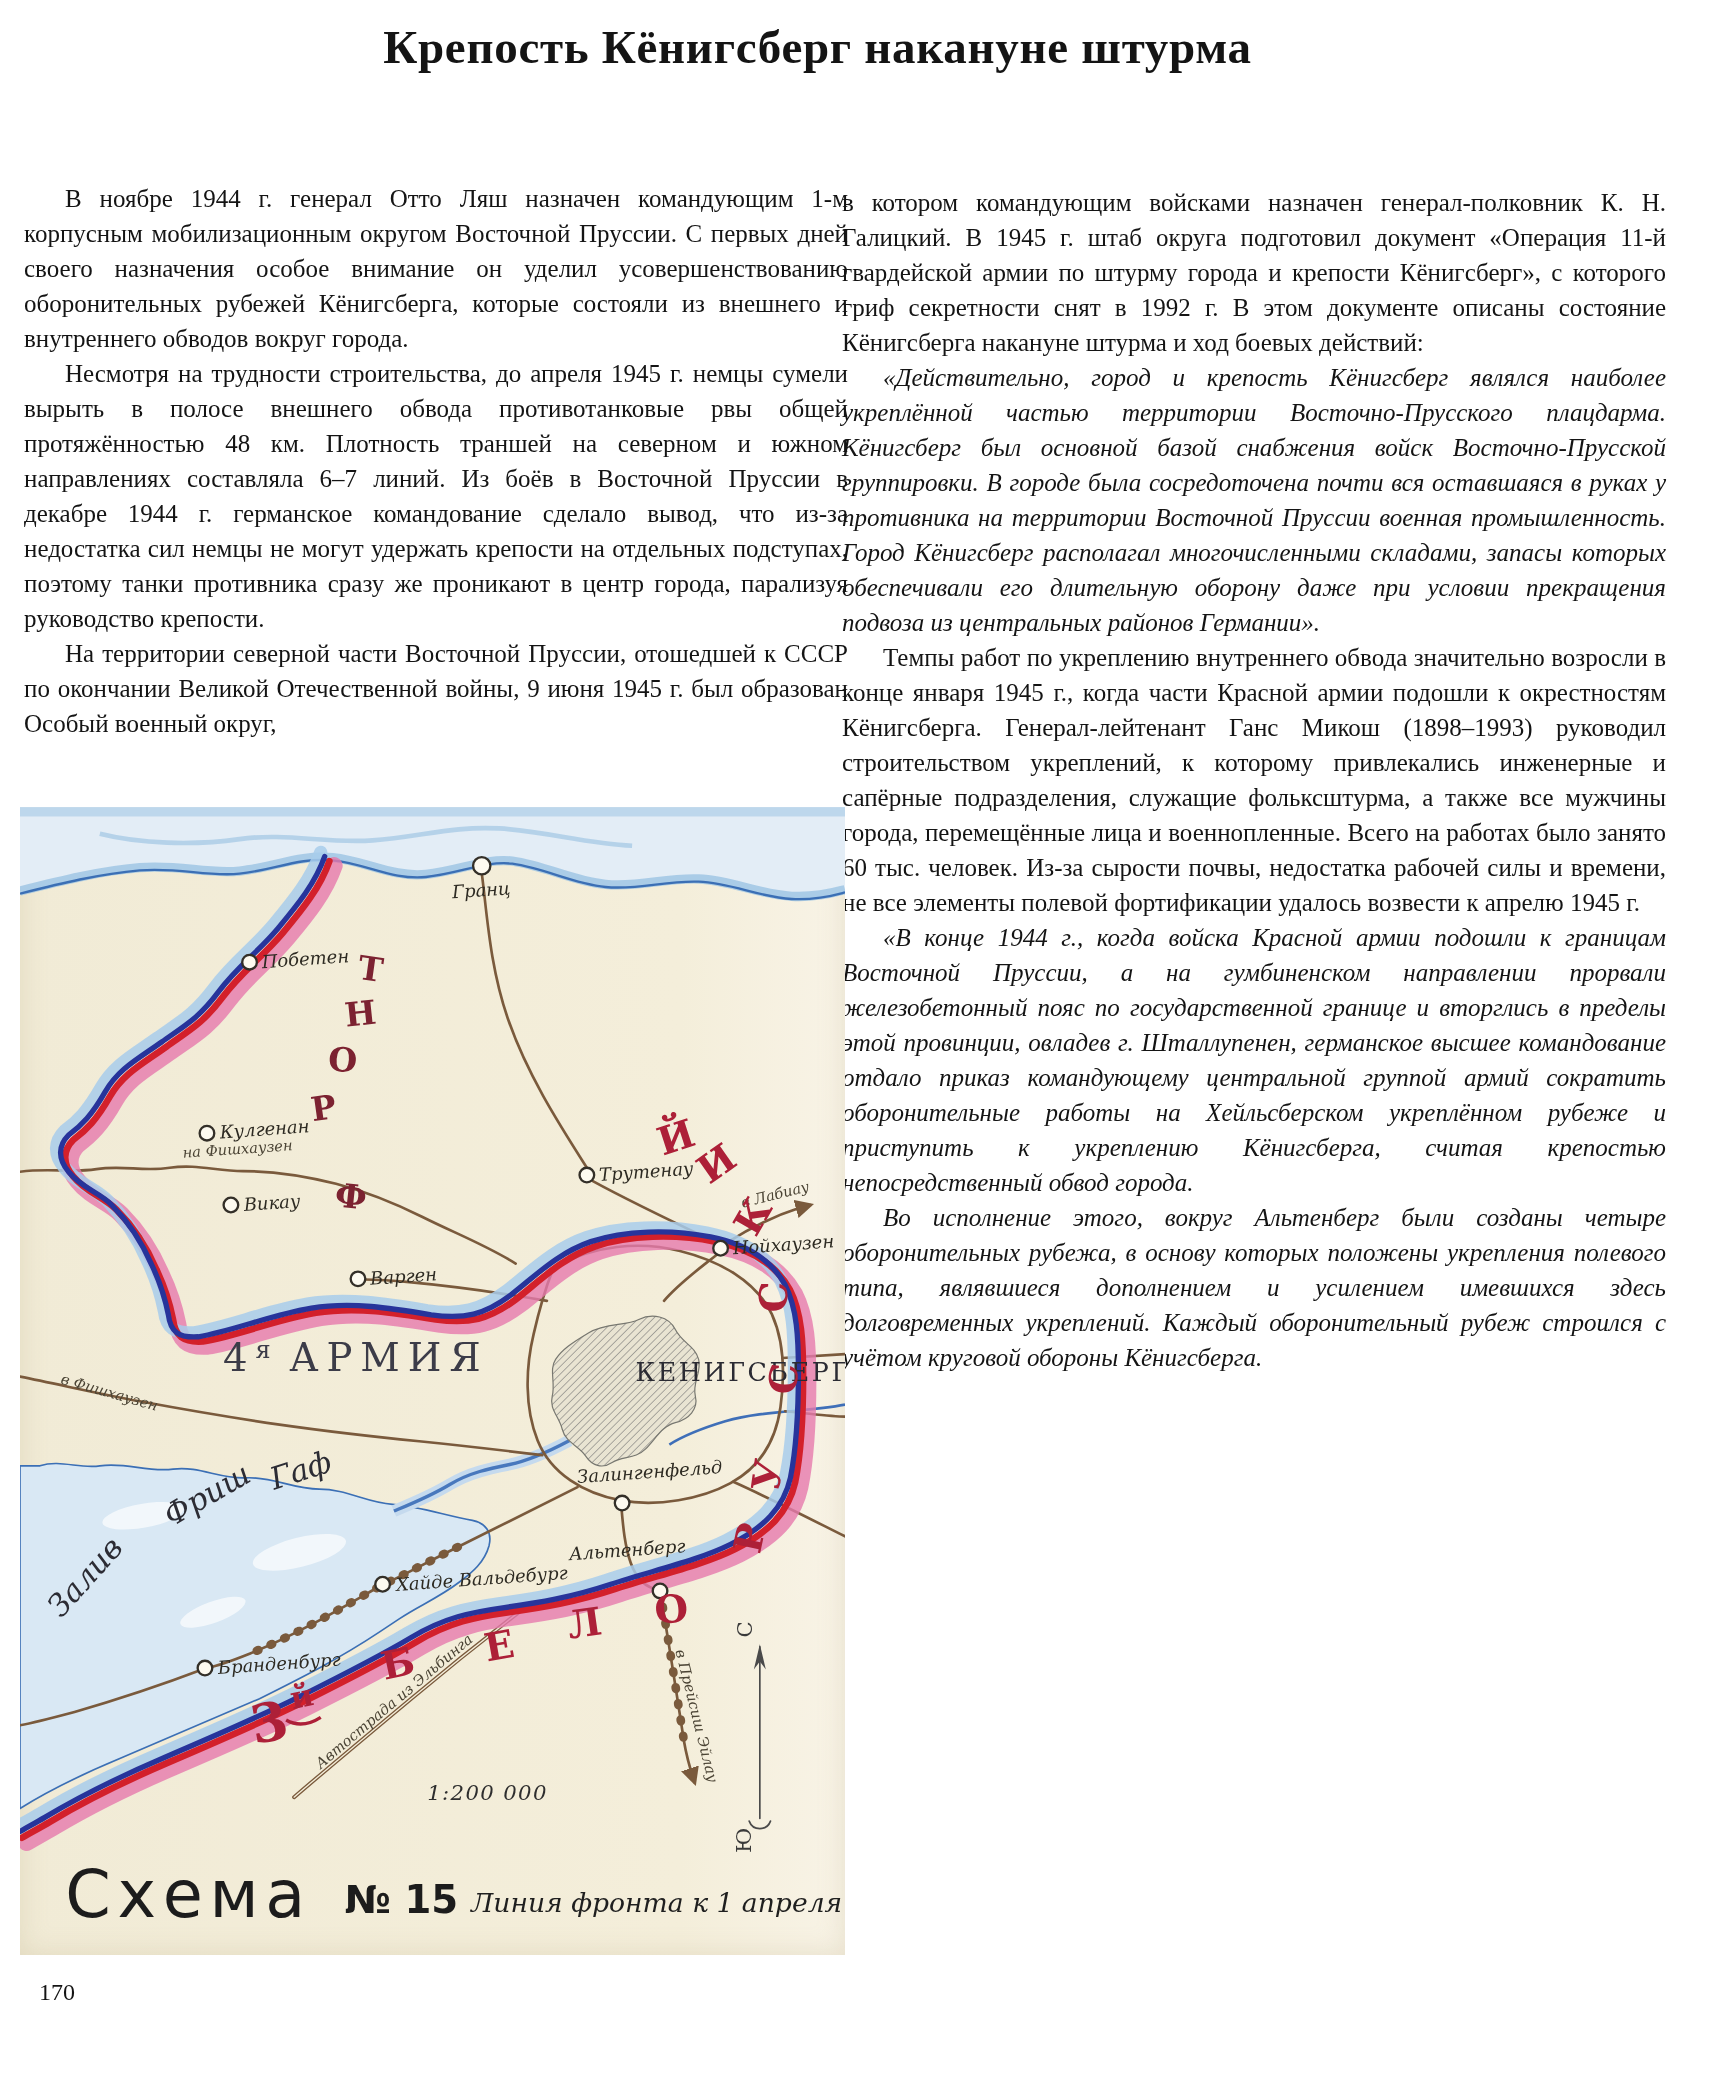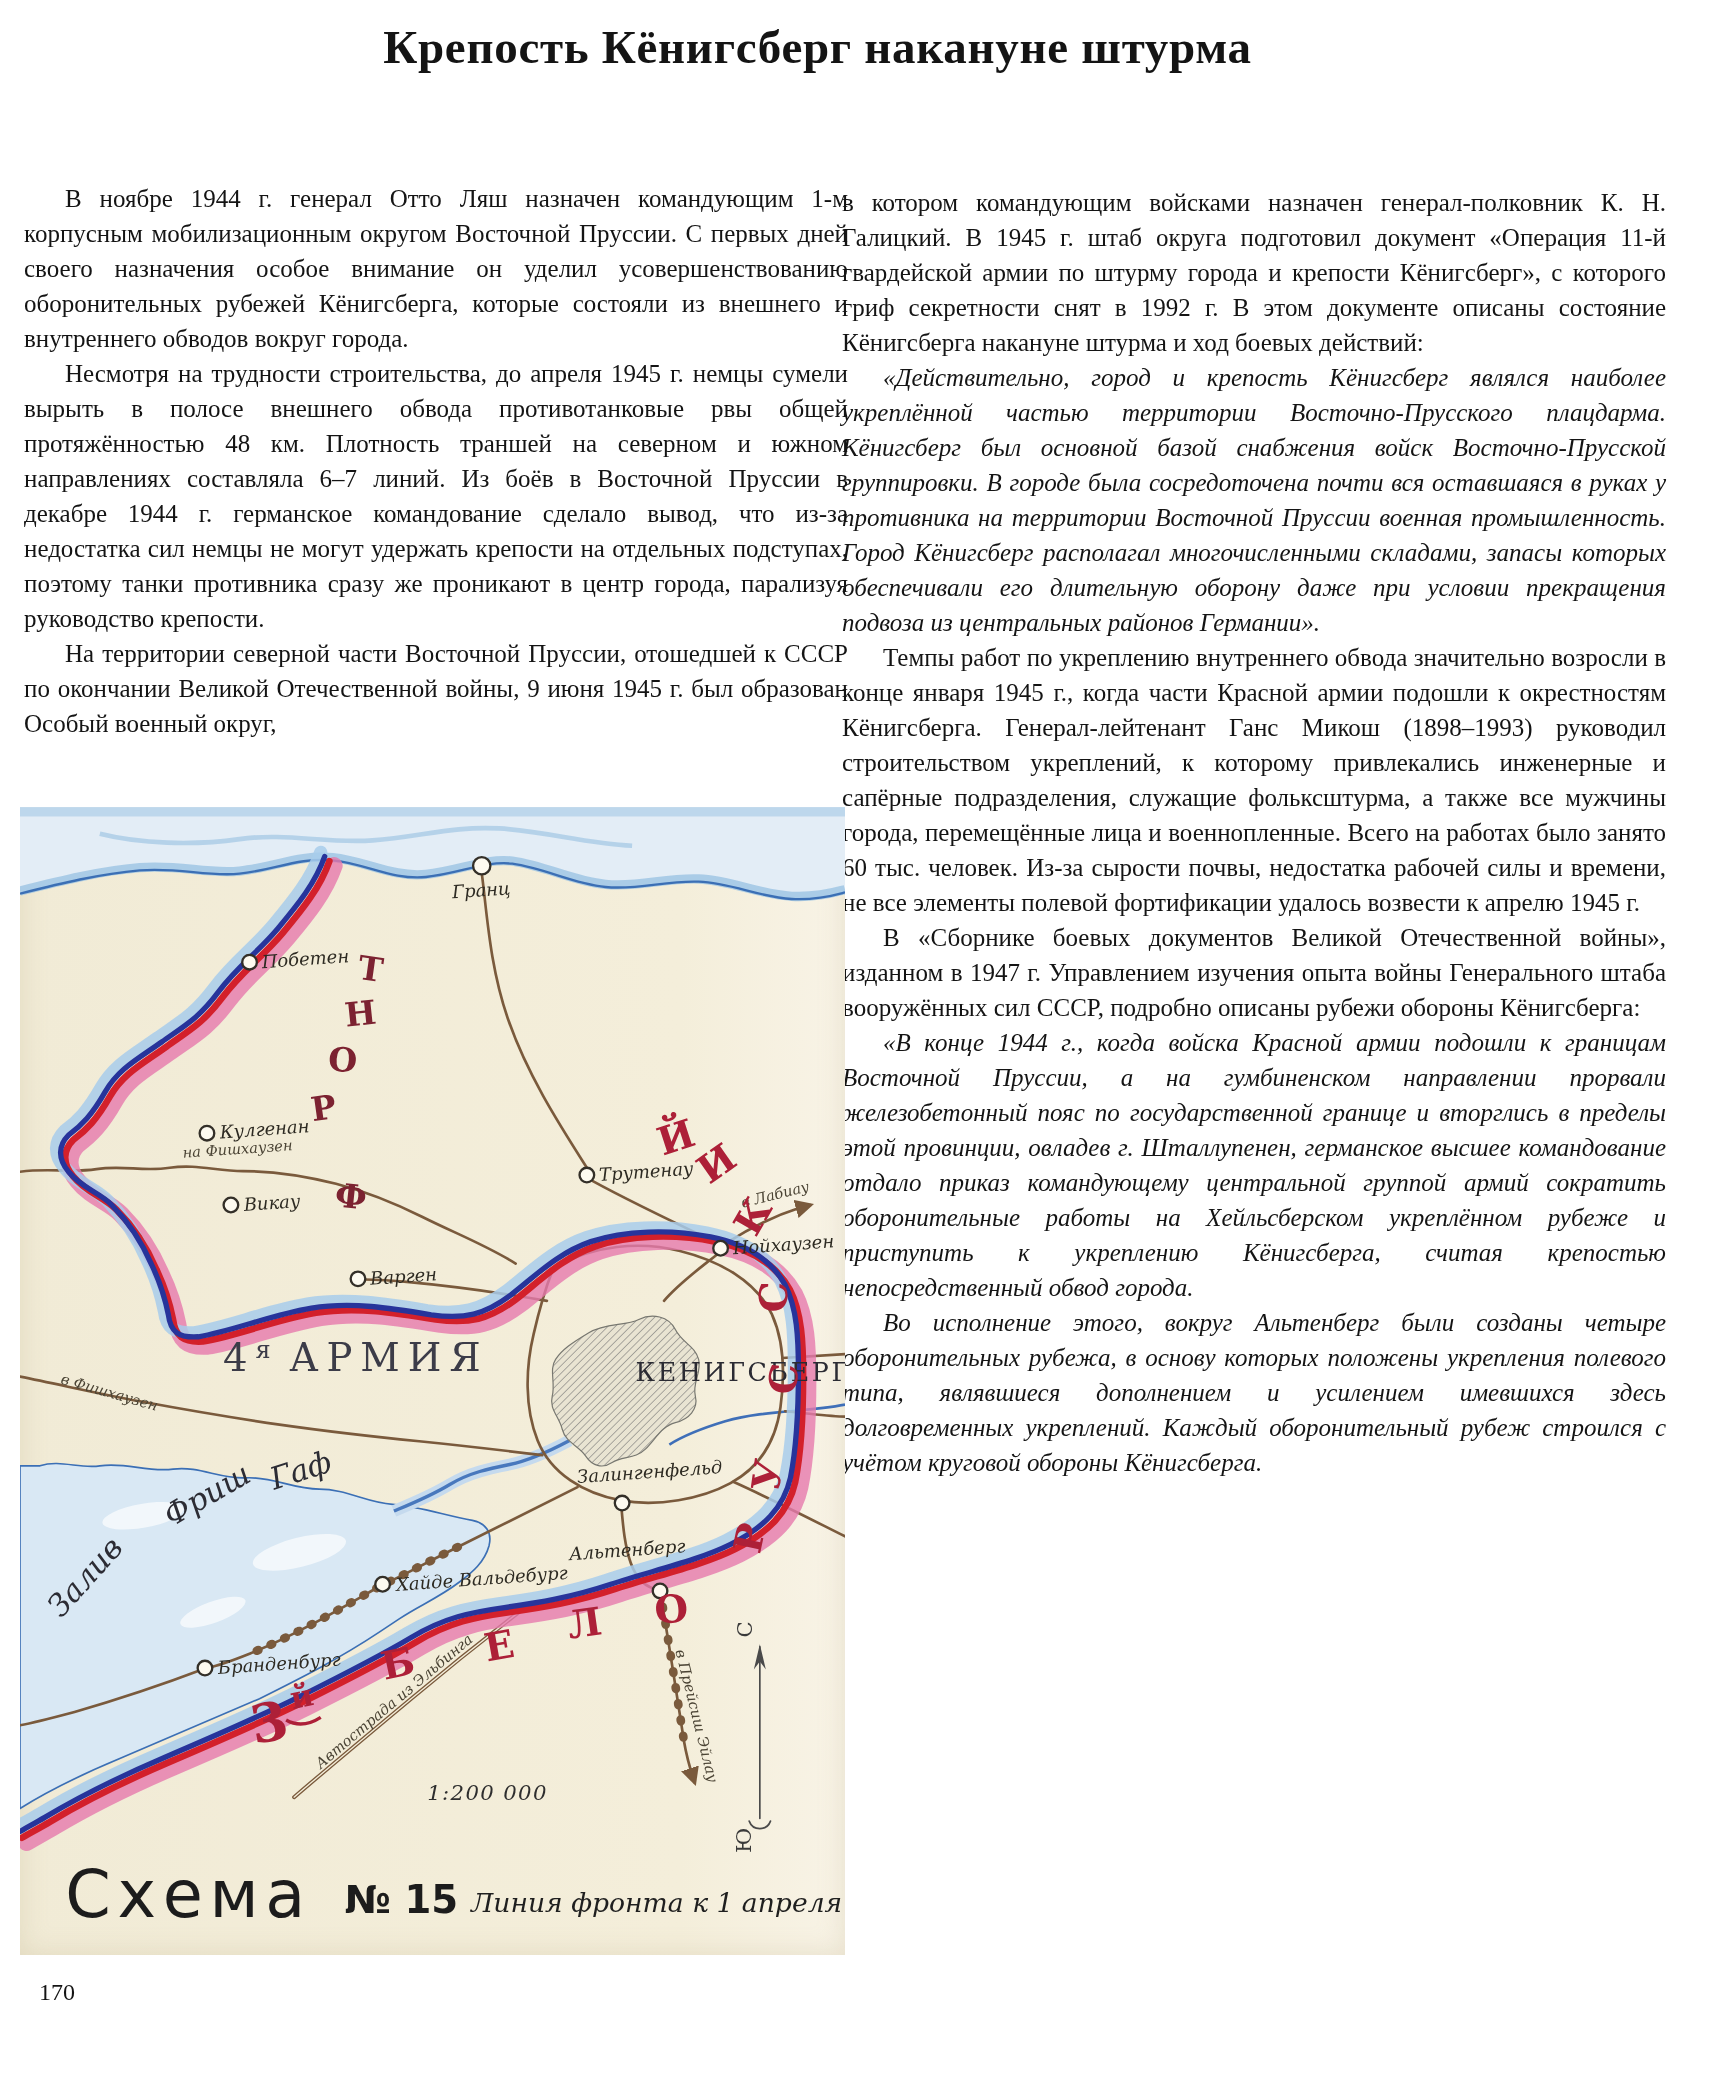--- a/index.html
+++ b/index.html
@@ -41,21 +41,20 @@
 <div class="col col-left">
   <p>В ноябре 1944 г. генерал Отто Ляш назначен командующим 1-м корпусным мобилизационным округом Восточной Пруссии. С первых дней своего назначения особое внимание он уделил усовершенствованию оборонительных рубежей Кёнигсберга, которые состояли из внешнего и внутреннего обводов вокруг города.</p>
   <p>Несмотря на трудности строительства, до апреля 1945 г. немцы сумели вырыть в полосе внешнего обвода противотанковые рвы общей протяжённостью 48 км. Плотность траншей на северном и южном направлениях составляла 6–7 линий. Из боёв в Восточной Пруссии в декабре 1944 г. германское командование сделало вывод, что из-за недостатка сил немцы не могут удержать крепости на отдельных подступах, поэтому танки противника сразу же проникают в центр города, парализуя руководство крепости.</p>
   <p>На территории северной части Восточной Пруссии, отошедшей к СССР по окончании Великой Отечественной войны, 9 июня 1945 г. был образован Особый военный округ,</p>
 </div>
 
 <div class="col col-right">
   <p class="noindent">в котором командующим войсками назначен генерал-полковник К. Н. Галицкий. В 1945 г. штаб округа подготовил документ «Операция 11-й гвардейской армии по штурму города и крепости Кёнигсберг», с которого гриф секретности снят в 1992 г. В этом документе описаны состояние Кёнигсберга накануне штурма и ход боевых действий:</p>
   <p class="em">«Действительно, город и крепость Кёнигсберг являлся наиболее укреплённой частью территории Восточно-Прусского плацдарма. Кёнигсберг был основной базой снабжения войск Восточно-Прусской группировки. В городе была сосредоточена почти вся оставшаяся в руках у противника на территории Восточной Пруссии военная промышленность. Город Кёнигсберг располагал многочисленными складами, запасы которых обеспечивали его длительную оборону даже при условии прекращения подвоза из центральных районов Германии».</p>
   <p>Темпы работ по укреплению внутреннего обвода значительно возросли в конце января 1945 г., когда части Красной армии подошли к окрестностям Кёнигсберга. Генерал-лейтенант Ганс Микош (1898–1993) руководил строительством укреплений, к которому привлекались инженерные и сапёрные подразделения, служащие фольксштурма, а также все мужчины города, перемещённые лица и военнопленные. Всего на работах было занято 60 тыс. человек. Из-за сырости почвы, недостатка рабочей силы и времени, не все элементы полевой фортификации удалось возвести к апрелю 1945 г.</p>
-  <p>В «Сборнике боевых документов Великой Отечественной войны», изданном в 1947 г. Управлением изучения опыта войны Генерального штаба вооружённых сил СССР, подробно описаны рубежи обороны Кёнигсберга:</p>
   <p class="em">«В конце 1944 г., когда войска Красной армии подошли к границам Восточной Пруссии, а на гумбиненском направлении прорвали железобетонный пояс по государственной границе и вторглись в пределы этой провинции, овладев г. Шталлупенен, германское высшее командование отдало приказ командующему центральной группой армий сократить оборонительные работы на Хейльсберском укреплённом рубеже и приступить к укреплению Кёнигсберга, считая крепостью непосредственный обвод города.</p>
   <p class="em">Во исполнение этого, вокруг Альтенберг были созданы четыре оборонительных рубежа, в основу которых положены укрепления полевого типа, являвшиеся дополнением и усилением имевшихся здесь долговременных укреплений. Каждый оборонительный рубеж строился с учётом круговой обороны Кёнигсберга.</p>
 </div>
 
 <div class="map-wrap">
 <svg width="825" height="1148" viewBox="0 0 1240 1725" xmlns="http://www.w3.org/2000/svg">
   <defs>
     <pattern id="hatch" width="8" height="8" patternTransform="rotate(45)" patternUnits="userSpaceOnUse">
       <rect width="8" height="8" fill="#e9e4d2"></rect>
       <line x1="0" y1="0" x2="0" y2="8" stroke="#6f6f6f" stroke-width="1.6"></line>

